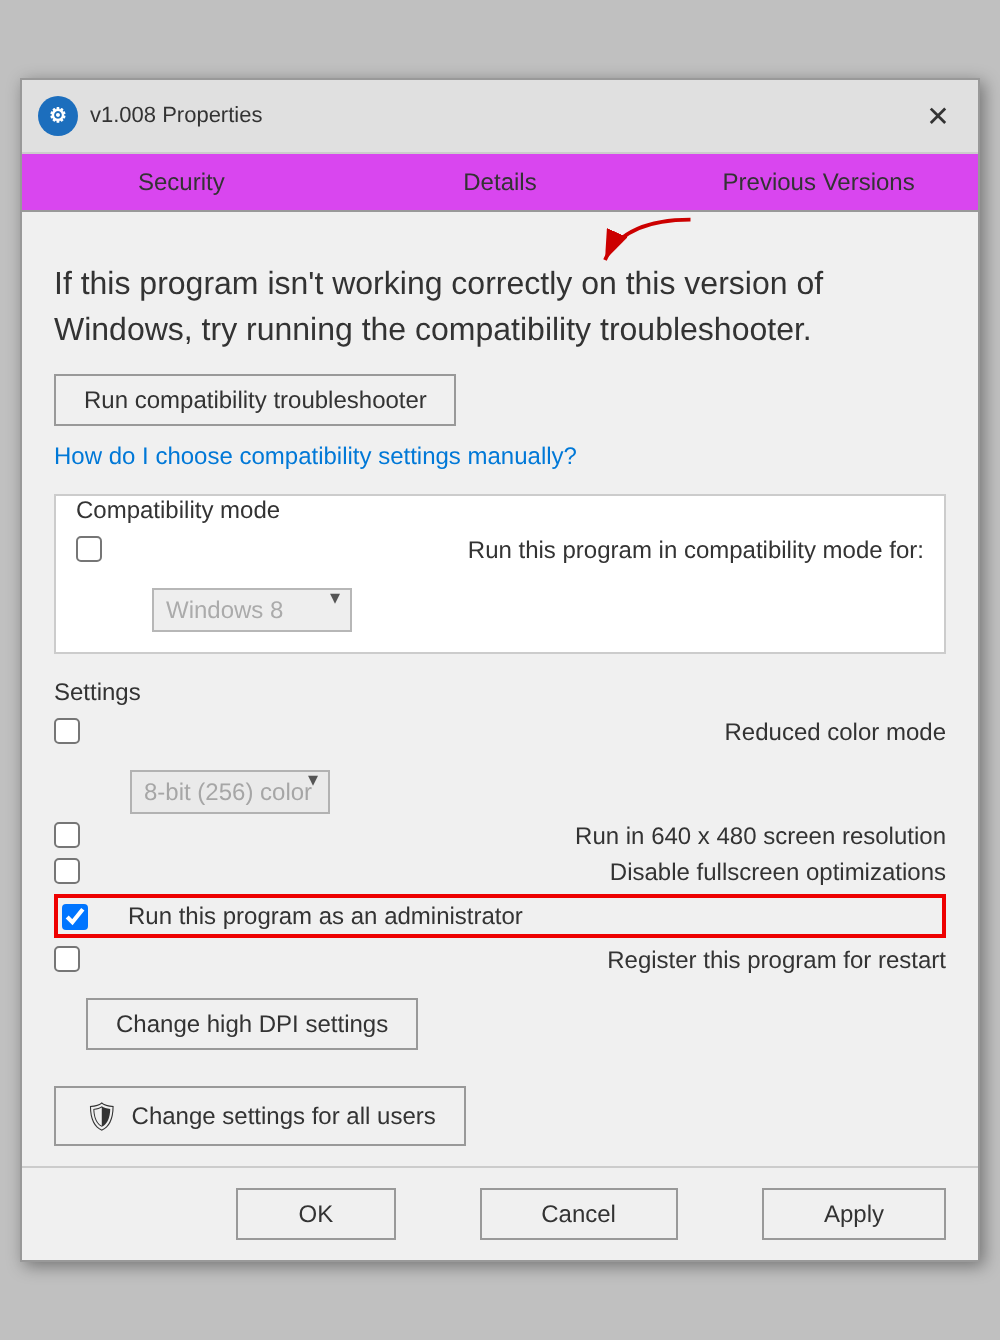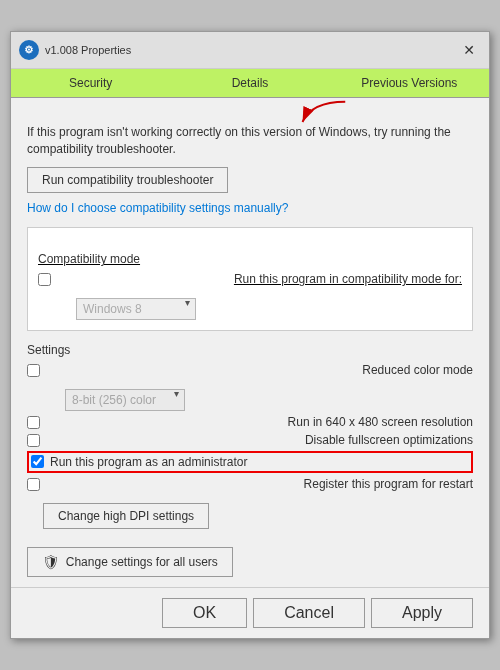--- a/index.html
+++ b/index.html
@@ -65,39 +65,39 @@
       border-bottom: 1px solid #999;
     }
     .tab {
       padding: 6px 16px;
       cursor: pointer;
       border: 1px solid transparent;
       font-size: 12px;
       color: #333;
       flex: 1;
       text-align: center;
-      background: #bef264;
+      background: #d946ef;
     }
     .tab.active {
       background: #f0f0f0;
       border-top: 1px solid #999;
       border-left: 1px solid #999;
       border-right: 1px solid #999;
       border-bottom: 2px solid #f0f0f0;
       font-weight: 600;
       margin-bottom: -1px;
       z-index: 1;
     }
 
     .content {
       padding: 14px 16px 10px 16px;
     }
 
     .info-text {
-      font-size: 12px;
+      font-size: 16px;
       color: #333;
       margin-bottom: 10px;
       line-height: 1.4;
     }
 
     .btn {
       display: inline-block;
       padding: 5px 14px;
       background: #f0f0f0;
       border: 1px solid #999;
@@ -115,24 +115,23 @@
       color: #0078d7;
       text-decoration: none;
       font-size: 12px;
       cursor: pointer;
       display: block;
       margin-bottom: 12px;
     }
 
     .group-box {
       border: 1px solid #ccc;
-      padding: 24px 10px 10px 10px;
+      padding: 0 10px 10px 10px;
       margin-bottom: 12px;
       background: #fff;
-      text-decoration: underline;
     }
     .group-label {
       font-size: 12px;
       color: #333;
       margin-bottom: 6px;
     }
 
     .checkbox-row {
       display: flex;
       align-items: center;
@@ -145,21 +144,21 @@
       height: 13px;
       cursor: pointer;
     }
     .checkbox-label {
       font-size: 12px;
       color: #333;
     }
 
     .select-dropdown {
       display: block;
-      width: 120px;
+      width: 100px;
       padding: 3px 6px;
       border: 1px solid #999;
       background: #e8e8e8;
       font-size: 12px;
       color: #888;
       margin-left: 19px;
       margin-top: 4px;
       appearance: none;
       cursor: pointer;
     }
@@ -180,22 +179,22 @@
     }
     .settings-label {
       font-size: 12px;
       color: #333;
       margin-bottom: 6px;
     }
 
     .highlighted-row {
       border: 2px solid #e00;
       display: flex;
-      align-items: flex-start;
-      gap: 6px;
+      align-items: flex-end;
+      gap: 20px;
       padding: 2px 2px;
       margin-bottom: 4px;
     }
 
     .settings-section {
       margin-bottom: 10px;
     }
 
     .change-settings-btn {
       margin-top: 4px;
@@ -221,25 +220,26 @@
       justify-content: flex-end;
       gap: 6px;
       padding: 10px 16px 10px 16px;
       border-top: 1px solid #ccc;
       background: #f0f0f0;
     }
     .footer-btn {
       padding: 5px 30px;
       background: #f0f0f0;
       border: 1px solid #999;
-      font-size: 16px;
+      font-size: 12px;
       cursor: pointer;
       color: #333;
       min-width: 70px;
       text-align: center;
+      margin-left: 36px;
     }
 
     .tabs-container {
       position: relative;
     }
 
     .red-arrow-container {
       position: relative;
       display: flex;
       justify-content: flex-end;

